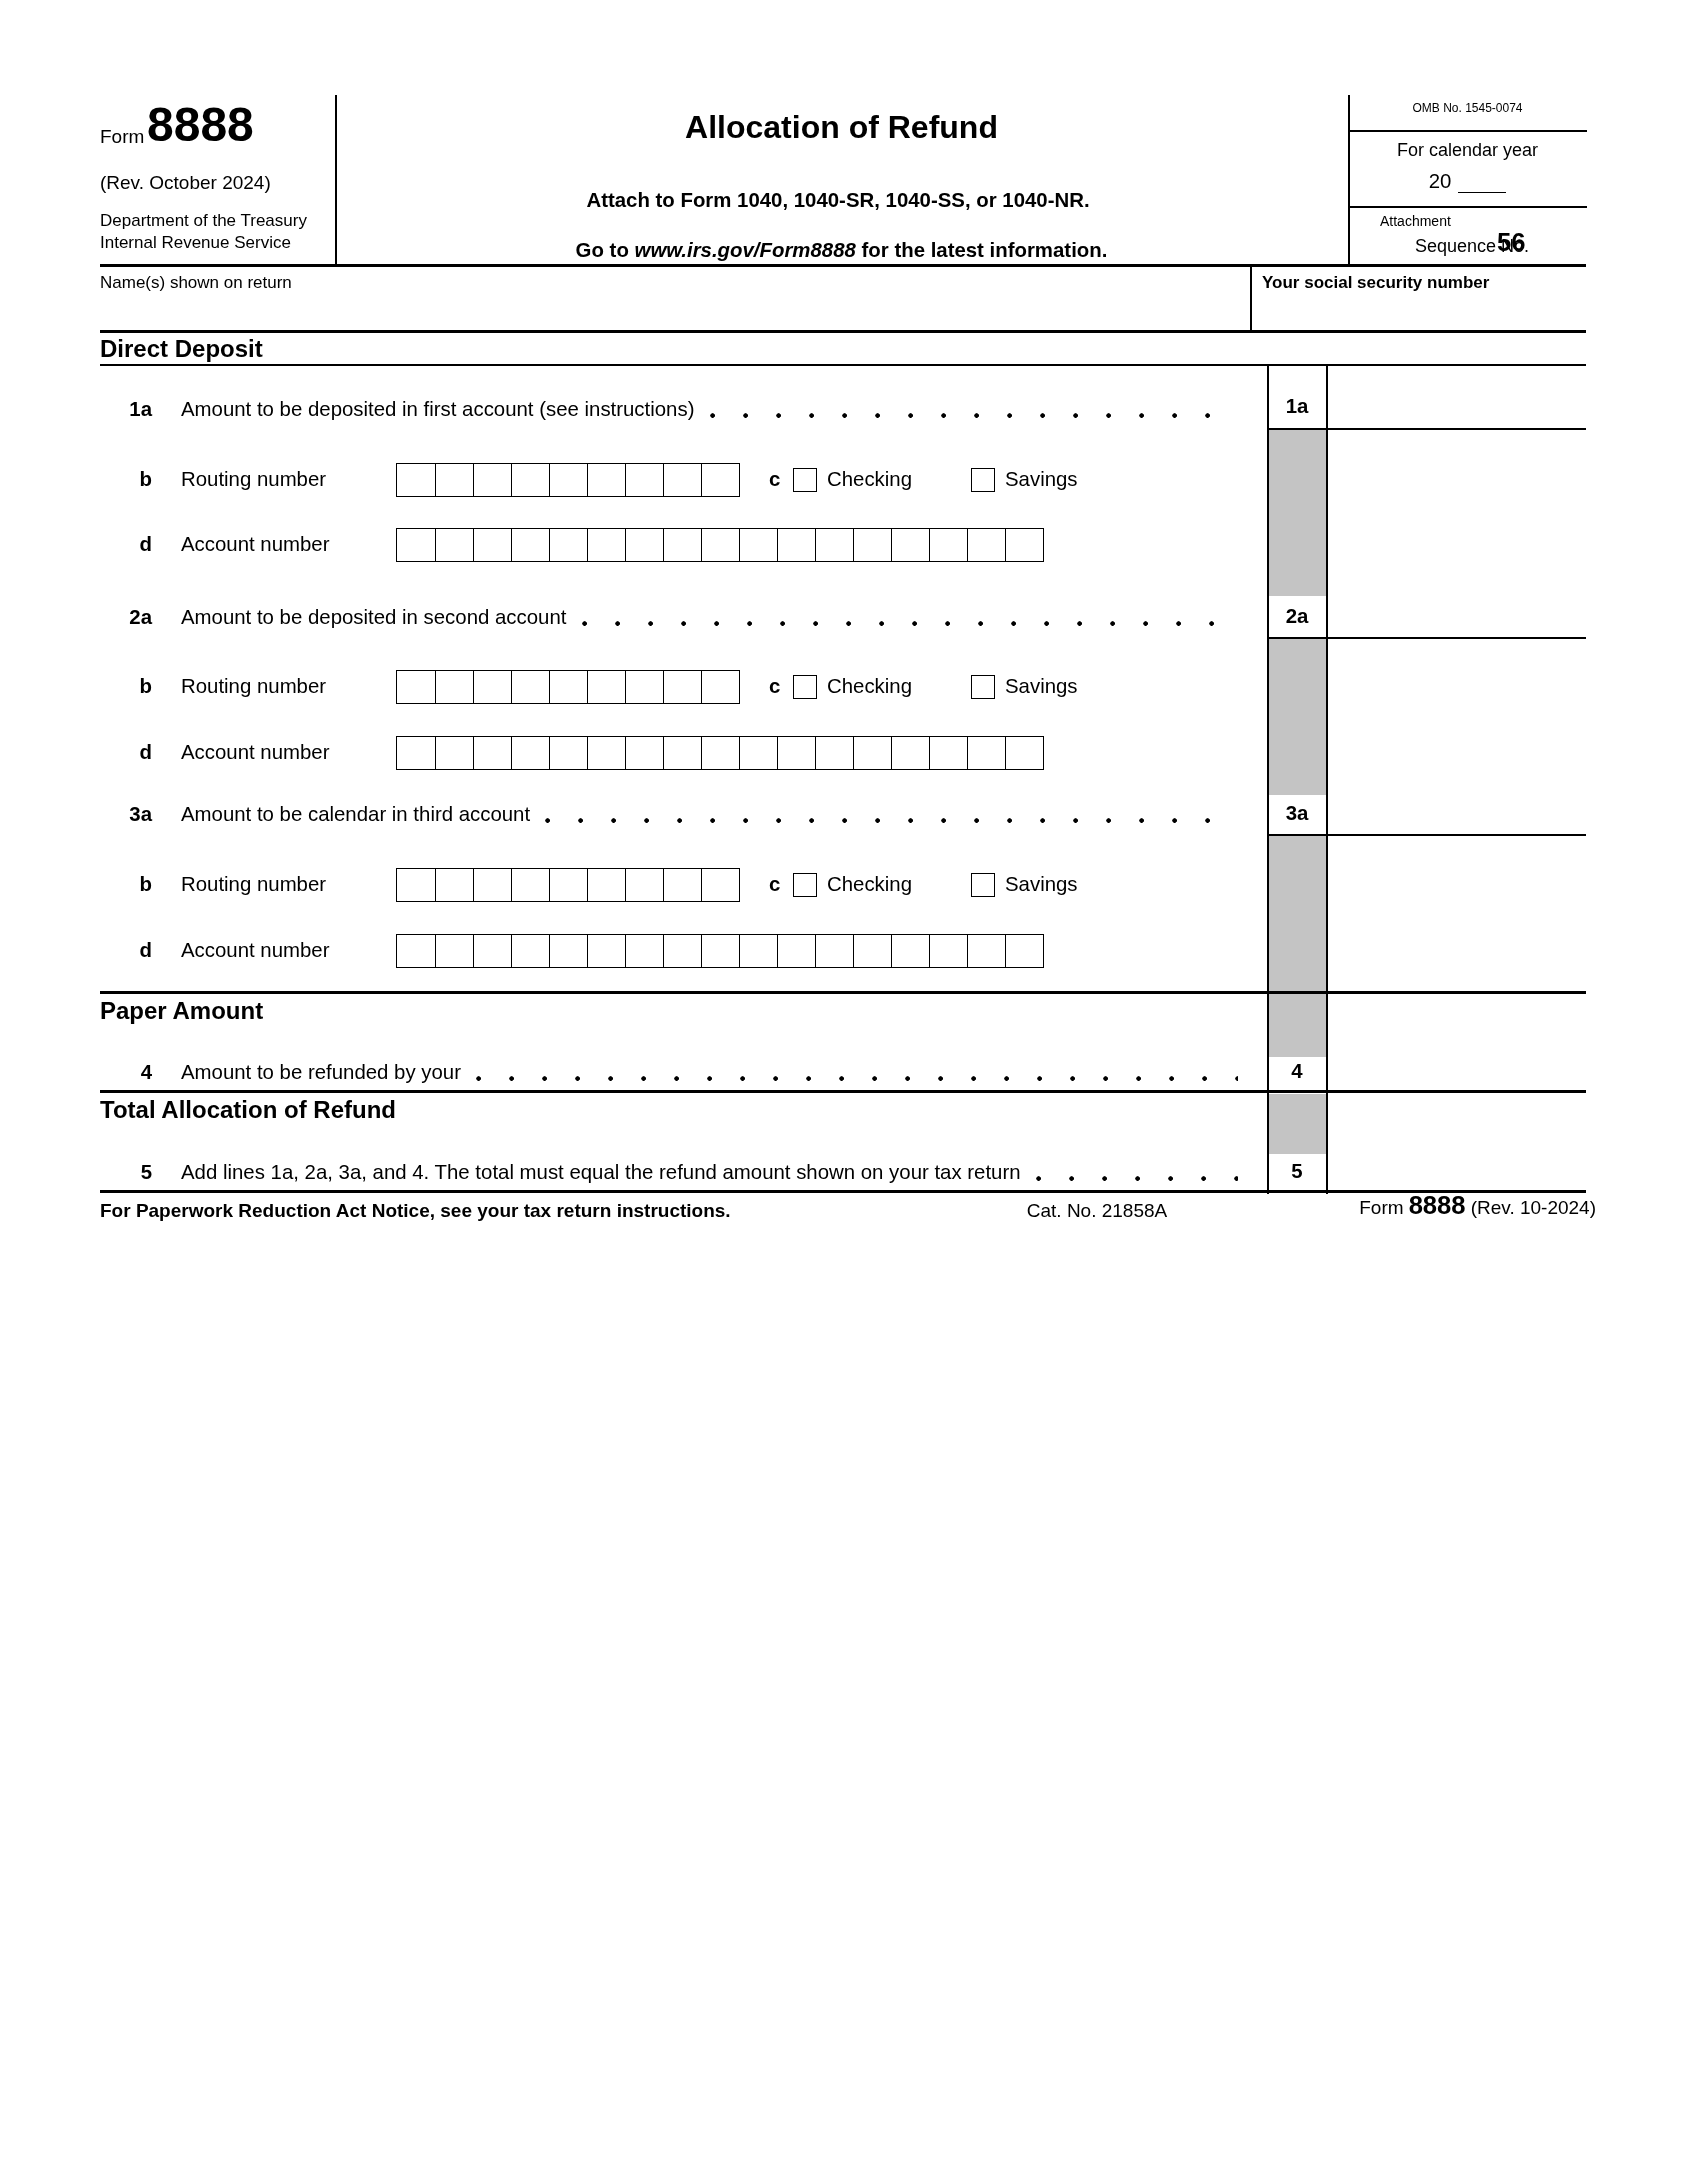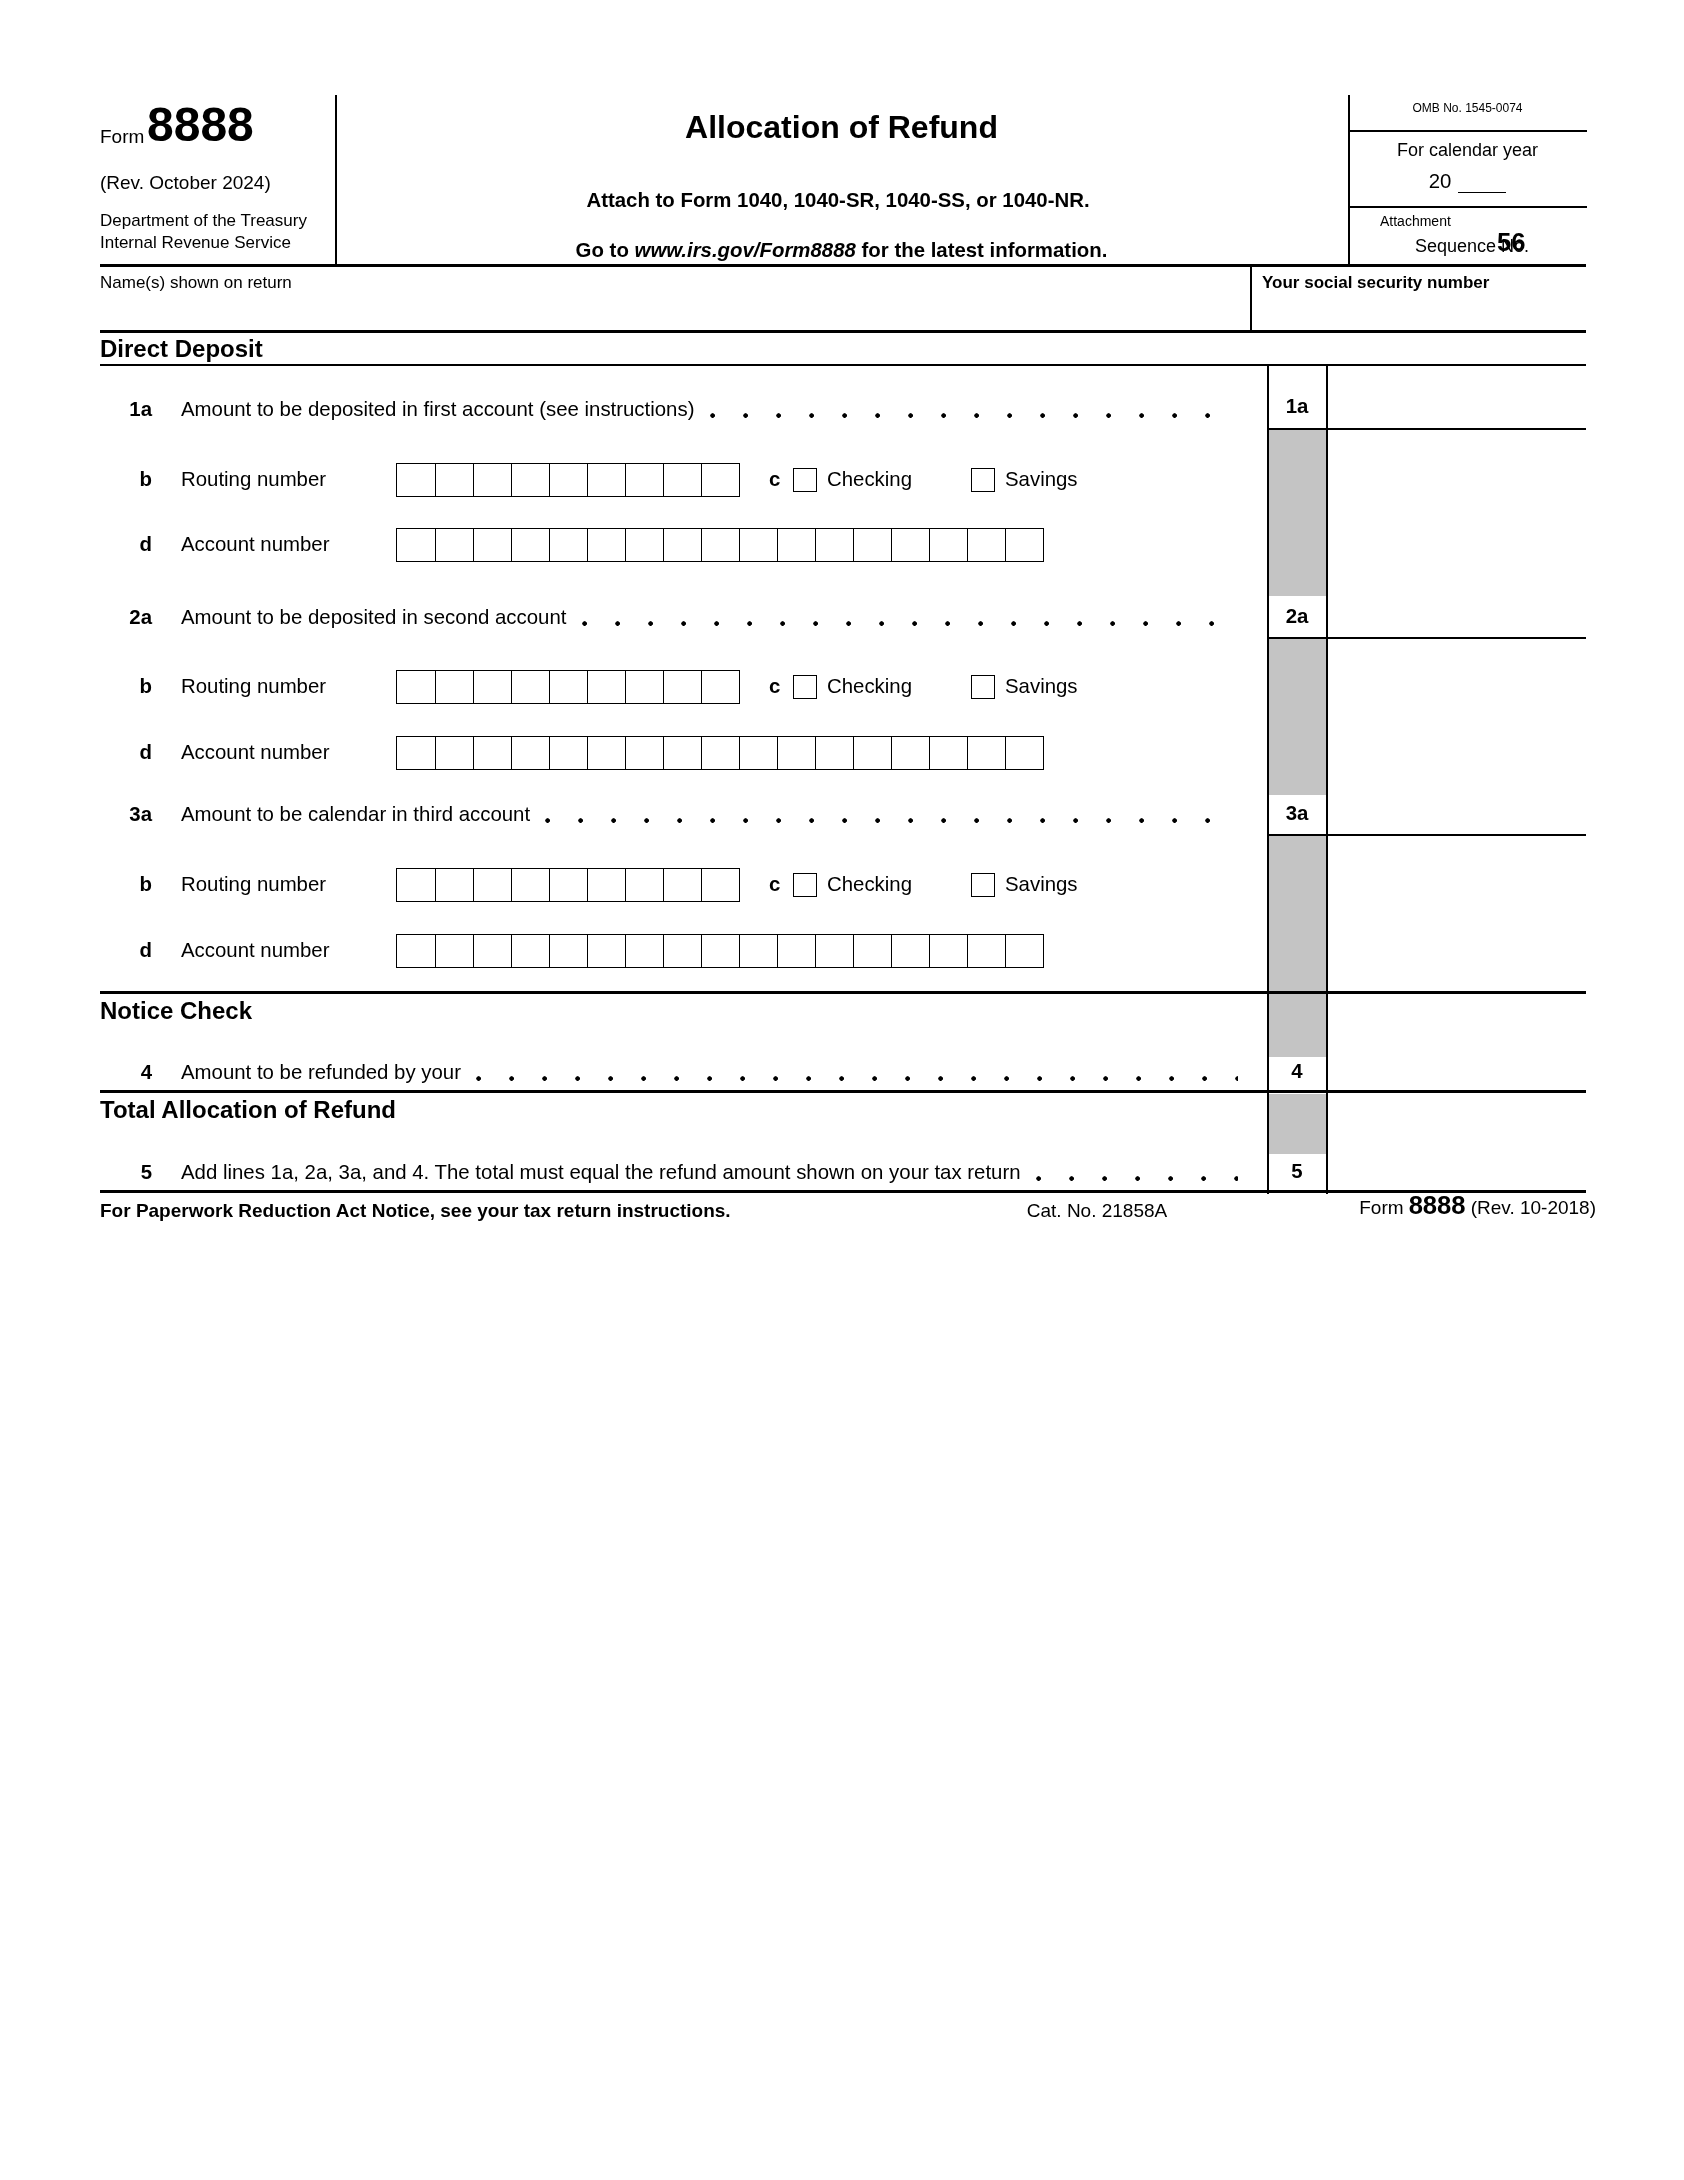--- a/index.html
+++ b/index.html
@@ -238,21 +238,21 @@
         <span class="cell"></span>
         <span class="cell"></span>
         <span class="cell"></span>
         <span class="cell"></span>
         <span class="cell"></span>
         <span class="cell"></span>
       </div>
   </div>
 
   <div class="hr" style="left:100px;top:991px;width:1486px;height:3.4px;"></div>
-  <div class="sechead" style="top:997px;">Notice Check</div>
+  <div class="sechead" style="top:997px;">Paper Amount</div>
 
   <div class="line-row" style="top:1055px;">
     <span class="lno">4</span>
     <span class="ltext">Amount to be refunded by your</span>
     <span class="leader"></span>
   </div>
   <span class="colnum" style="top:1060px;">4</span>
   <div class="field" style="left:1330px;top:1041px;width:256px;height:49px;"></div>
 
   <div class="hr" style="left:100px;top:1090px;width:1486px;height:3.4px;"></div>
@@ -266,17 +266,17 @@
   <span class="colnum" style="top:1160px;">5</span>
   <div class="field" style="left:1330px;top:1141px;width:256px;height:49px;"></div>
 
   <div class="hr" style="left:100px;top:1190px;width:1486px;height:3.4px;"></div>
 
   <span class="t b" style="left:100px;top:1200px;font-size:19px;">For Paperwork Reduction Act Notice, see your tax return instructions.</span>
   <span class="t" style="left:1097px;top:1200px;font-size:19px;transform:translateX(-50%);">Cat. No. 21858A</span>
   <div class="t" style="right:89px;top:1191px;font-size:19px;display:flex;align-items:baseline;gap:5.1px;">
     <span>Form</span>
     <span class="b" style="font-size:25.6px;">8888</span>
-    <span>(Rev. 10-2018)</span>
+    <span>(Rev. 10-2024)</span>
   </div>
 
 </div>
 
 
 </body></html>

